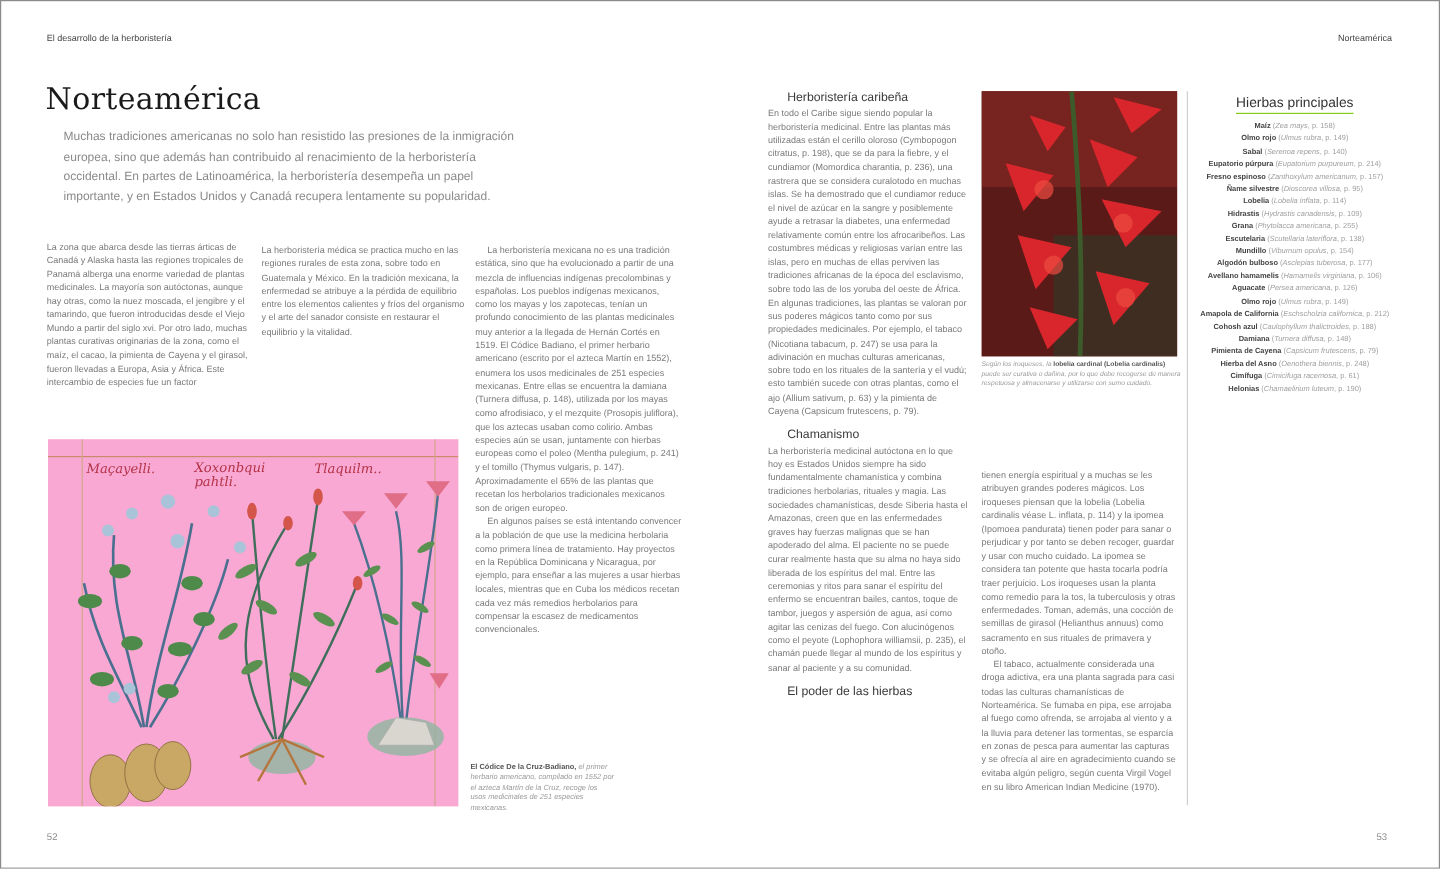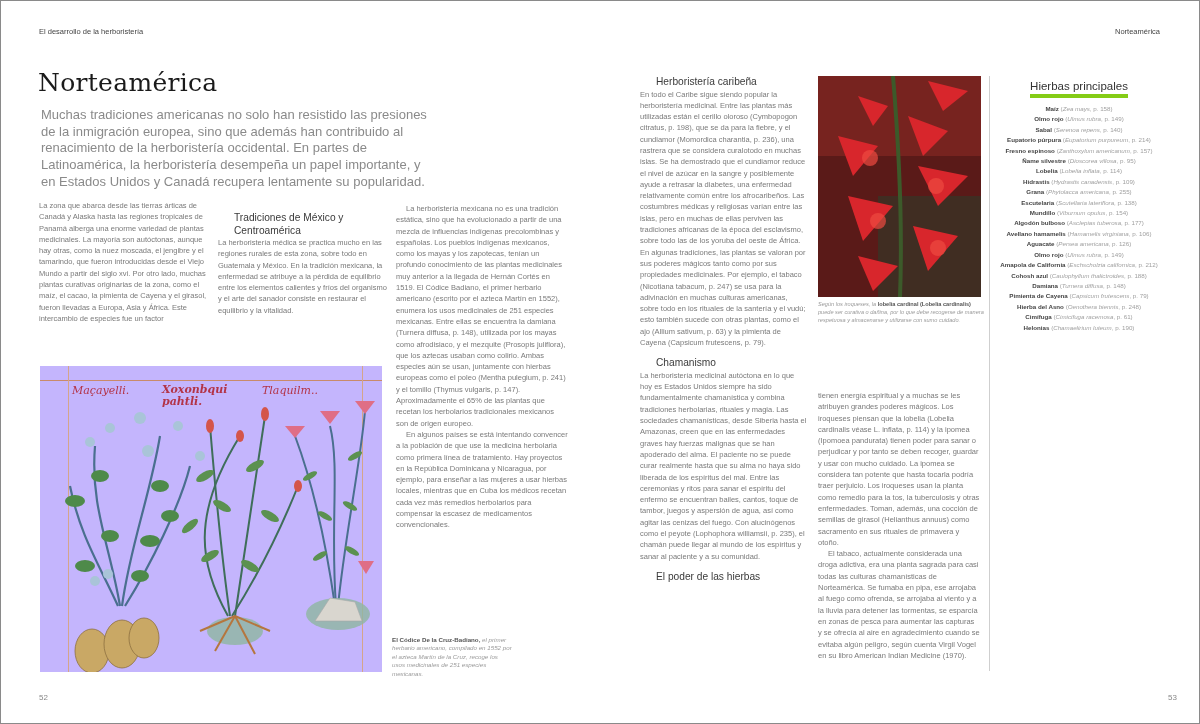--- a/index.html
+++ b/index.html
@@ -2,82 +2,81 @@
 <html><head>
 <meta charset="utf-8">
 <style>
   html,body{margin:0;padding:0;}
   body{width:1200px;height:724px;background:#fff;position:relative;overflow:hidden;font-family:"Liberation Sans",sans-serif;color:#6f6f6f;}
   .frame{position:absolute;left:0;top:0;width:1198px;height:722px;border:1px solid #8a8a8a;}
   .running{position:absolute;top:27px;font-size:7.5px;color:#444;}
   .run-left{left:39px;}
   .run-right{right:40px;}
   .title{position:absolute;left:38px;top:68px;font-family:"DejaVu Serif",serif;font-size:25px;color:#1a1a1a;letter-spacing:0.3px;}
-  .intro{position:absolute;left:41px;top:107px;width:390px;font-size:13px;line-height:16.7px;color:#8a8a8a;}
+  .intro{position:absolute;left:53px;top:107px;width:390px;font-size:10px;line-height:16.7px;color:#8a8a8a;}
   .col{position:absolute;font-size:7.5px;line-height:11.3px;color:#7a7a7a;}
   .col p{margin:0;}
   .col p.indent{text-indent:10px;}
   .col h3{margin:6px 0 0 16px;font-weight:normal;font-size:10.2px;line-height:12.5px;color:#3a3a3a;}
   .col h3.first{margin-top:0;}
   .c1{left:39px;top:200px;width:170px;}
   .c2{left:218px;top:203px;width:170px;}
   .c3{left:396px;top:203px;width:172px;}
   .c4{left:640px;top:76px;width:168px;}
   .c5{left:818px;top:351px;width:162px;margin-top:39px;}
-  .codex{position:absolute;left:40px;top:366px;width:342px;height:306px;background:#c4b5fd;overflow:hidden;}
+  .codex{position:absolute;left:40px;top:366px;width:342px;height:306px;background:#f9a8d4;overflow:hidden;}
   .codex .rule-h{position:absolute;left:0;right:0;top:14px;height:1px;background:#c98a6a;}
   .codex .rule-v{position:absolute;top:0;bottom:0;width:1px;background:#d4a58a;}
   .codex .lbl{position:absolute;top:18px;font-family:"DejaVu Serif",serif;font-style:italic;font-size:11px;color:#b33447;}
   .codex-caption{position:absolute;left:392px;top:636px;width:120px;font-size:6.2px;line-height:8.4px;color:#9a9a9a;font-style:italic;}
   .codex-caption b{font-style:normal;color:#555;}
   .photo{position:absolute;left:818px;top:76px;width:163px;height:221px;background:#6d1e1a;overflow:hidden;}
   .photo-caption{position:absolute;left:818px;top:300px;width:166px;font-size:5.6px;line-height:8.2px;color:#9a9a9a;font-style:italic;}
   .photo-caption b{font-style:normal;color:#555;}
   .sidebar-rule{position:absolute;left:989px;top:76px;width:1px;height:595px;background:#cfcfcf;}
   .herbs{position:absolute;left:996px;top:76px;width:166px;text-align:center;}
-  .herbs h2{margin:0 auto 6px auto;font-weight:normal;font-size:11.5px;color:#333;display:inline-block;border-bottom:4px solid #84cc16;padding-bottom:2px;}
+  .herbs h2{margin:0 auto 6px auto;font-weight:normal;font-size:11.5px;color:#333;display:inline-block;border-bottom:1px solid #84cc16;padding-bottom:2px;}
   .herb{font-size:6.2px;line-height:10.4px;color:#555;white-space:nowrap;}
   .herb b{font-weight:bold;color:#444;}
   .herb i{color:#a0a0a0;font-style:italic;}
   .herb .pg{color:#a0a0a0;}
   .pagenum{position:absolute;top:693px;font-size:8px;color:#888;}
   .pn-left{left:39px;}
-  .pn-right{right:23px;}
+  .pn-right{right:44px;}
 </style>
 </head>
 <body>
 
 <div class="frame"></div>
 
 <div class="running run-left">El desarrollo de la herboristería</div>
 <div class="running run-right">Norteamérica</div>
 
 <h1 class="title" style="margin:0;font-weight:normal;">Norteamérica</h1>
 <div class="intro">Muchas tradiciones americanas no solo han resistido las presiones de la inmigración europea, sino que además han contribuido al renacimiento de la herboristería occidental. En partes de Latinoamérica, la herboristería desempeña un papel importante, y en Estados Unidos y Canadá recupera lentamente su popularidad.</div>
 
 <div class="col c1">
   <p>La zona que abarca desde las tierras árticas de Canadá y Alaska hasta las regiones tropicales de Panamá alberga una enorme variedad de plantas medicinales. La mayoría son autóctonas, aunque hay otras, como la nuez moscada, el jengibre y el tamarindo, que fueron introducidas desde el Viejo Mundo a partir del siglo xvi. Por otro lado, muchas plantas curativas originarias de la zona, como el maíz, el cacao, la pimienta de Cayena y el girasol, fueron llevadas a Europa, Asia y África. Este intercambio de especies fue un factor</p>
 </div>
 
 <div class="col c2">
-  <h3 style="margin-top:9px;">Tradiciones de México y Centroamérica</h3>
   <p>La herboristería médica se practica mucho en las regiones rurales de esta zona, sobre todo en Guatemala y México. En la tradición mexicana, la enfermedad se atribuye a la pérdida de equilibrio entre los elementos calientes y fríos del organismo y el arte del sanador consiste en restaurar el equilibrio y la vitalidad.</p>
 </div>
 
 <div class="col c3">
   <p class="indent">La herboristería mexicana no es una tradición estática, sino que ha evolucionado a partir de una mezcla de influencias indígenas precolombinas y españolas. Los pueblos indígenas mexicanos, como los mayas y los zapotecas, tenían un profundo conocimiento de las plantas medicinales muy anterior a la llegada de Hernán Cortés en 1519. El Códice Badiano, el primer herbario americano (escrito por el azteca Martín en 1552), enumera los usos medicinales de 251 especies mexicanas. Entre ellas se encuentra la damiana (Turnera diffusa, p. 148), utilizada por los mayas como afrodisiaco, y el mezquite (Prosopis juliflora), que los aztecas usaban como colirio. Ambas especies aún se usan, juntamente con hierbas europeas como el poleo (Mentha pulegium, p. 241) y el tomillo (Thymus vulgaris, p. 147). Aproximadamente el 65% de las plantas que recetan los herbolarios tradicionales mexicanos son de origen europeo.</p>
   <p class="indent">En algunos países se está intentando convencer a la población de que use la medicina herbolaria como primera línea de tratamiento. Hay proyectos en la República Dominicana y Nicaragua, por ejemplo, para enseñar a las mujeres a usar hierbas locales, mientras que en Cuba los médicos recetan cada vez más remedios herbolarios para compensar la escasez de medicamentos convencionales.</p>
 </div>
 
 <div class="codex">
   <div class="rule-h"></div>
   <div class="rule-v" style="left:28px;"></div>
   <div class="rule-v" style="left:322px;"></div>
   <div class="lbl" style="left:32px;">Maçayelli.</div>
-  <div class="lbl" style="left:122px;width:80px;line-height:12px;font-weight:bold;">Xoxonbqui pahtli.</div>
+  <div class="lbl" style="left:122px;width:80px;line-height:12px;">Xoxonbqui pahtli.</div>
   <div class="lbl" style="left:222px;">Tlaquilm..</div>
   <svg width="342" height="306" style="position:absolute;left:0;top:0;">
 
     <g stroke="#4a6f8f" stroke-width="2.2" fill="none">
       <path d="M80 240 C 70 180, 50 140, 55 80"></path>
       <path d="M82 240 C 90 180, 110 130, 120 70"></path>
       <path d="M78 240 C 60 200, 40 170, 30 120"></path>
       <path d="M85 240 C 110 200, 140 140, 150 100"></path>
     </g>
     <g fill="#4e8a4a">

